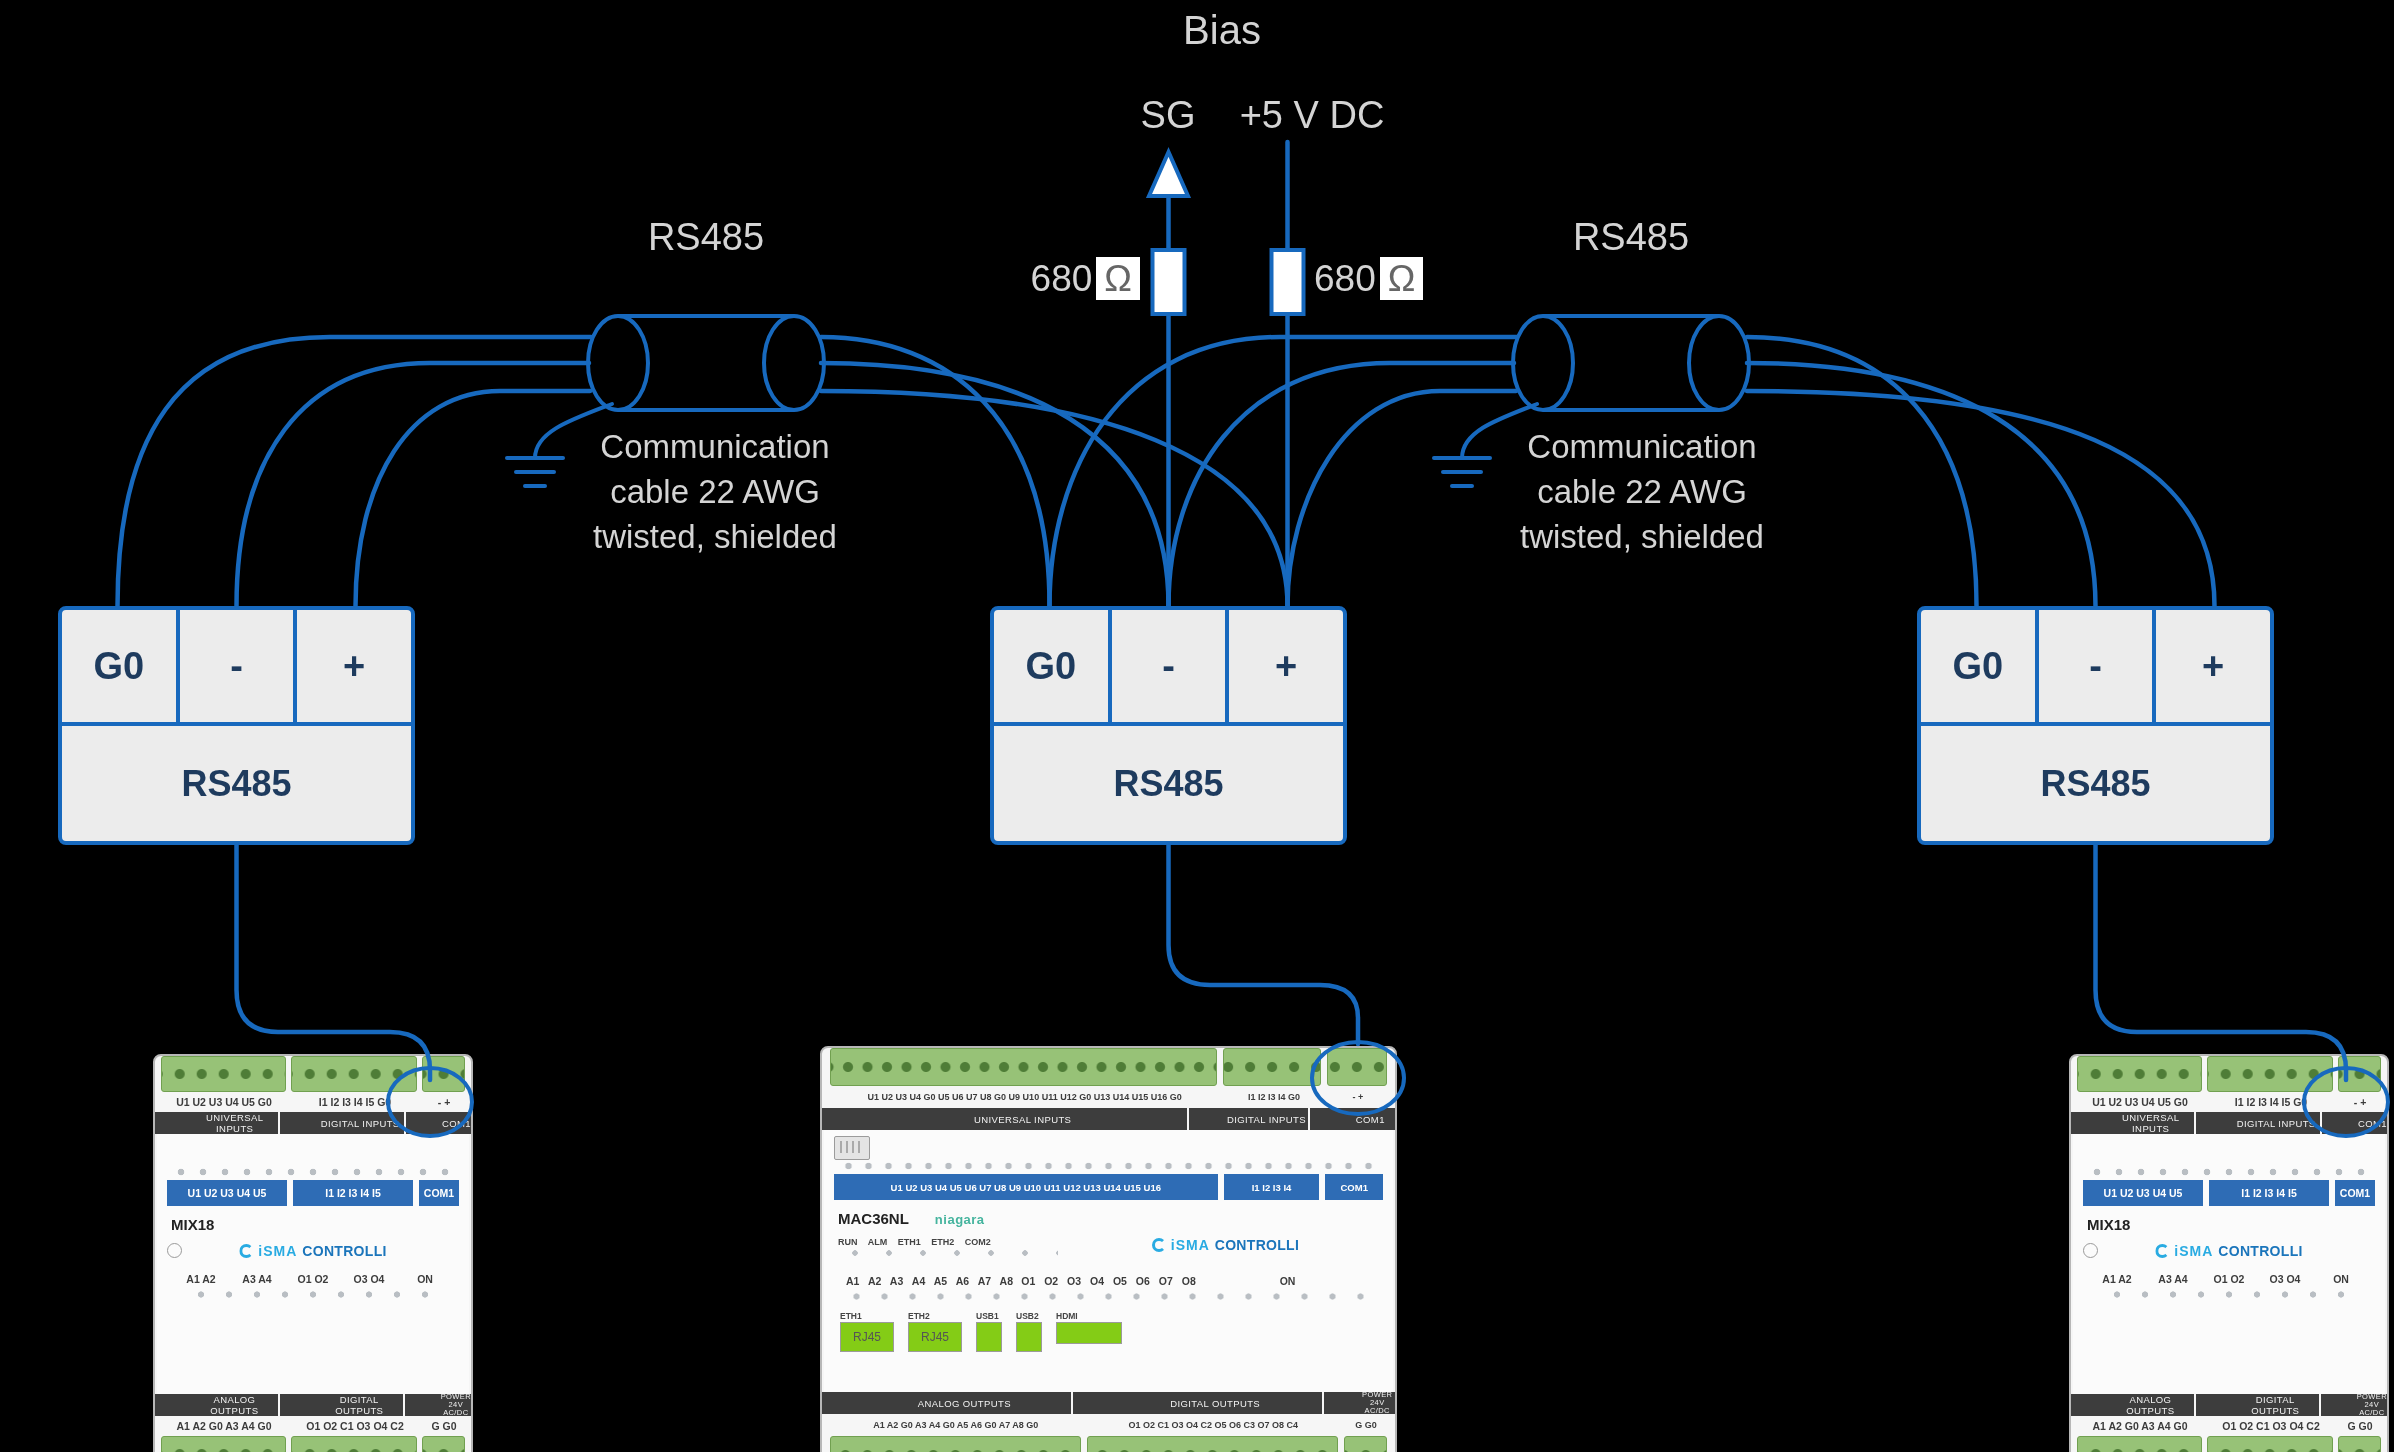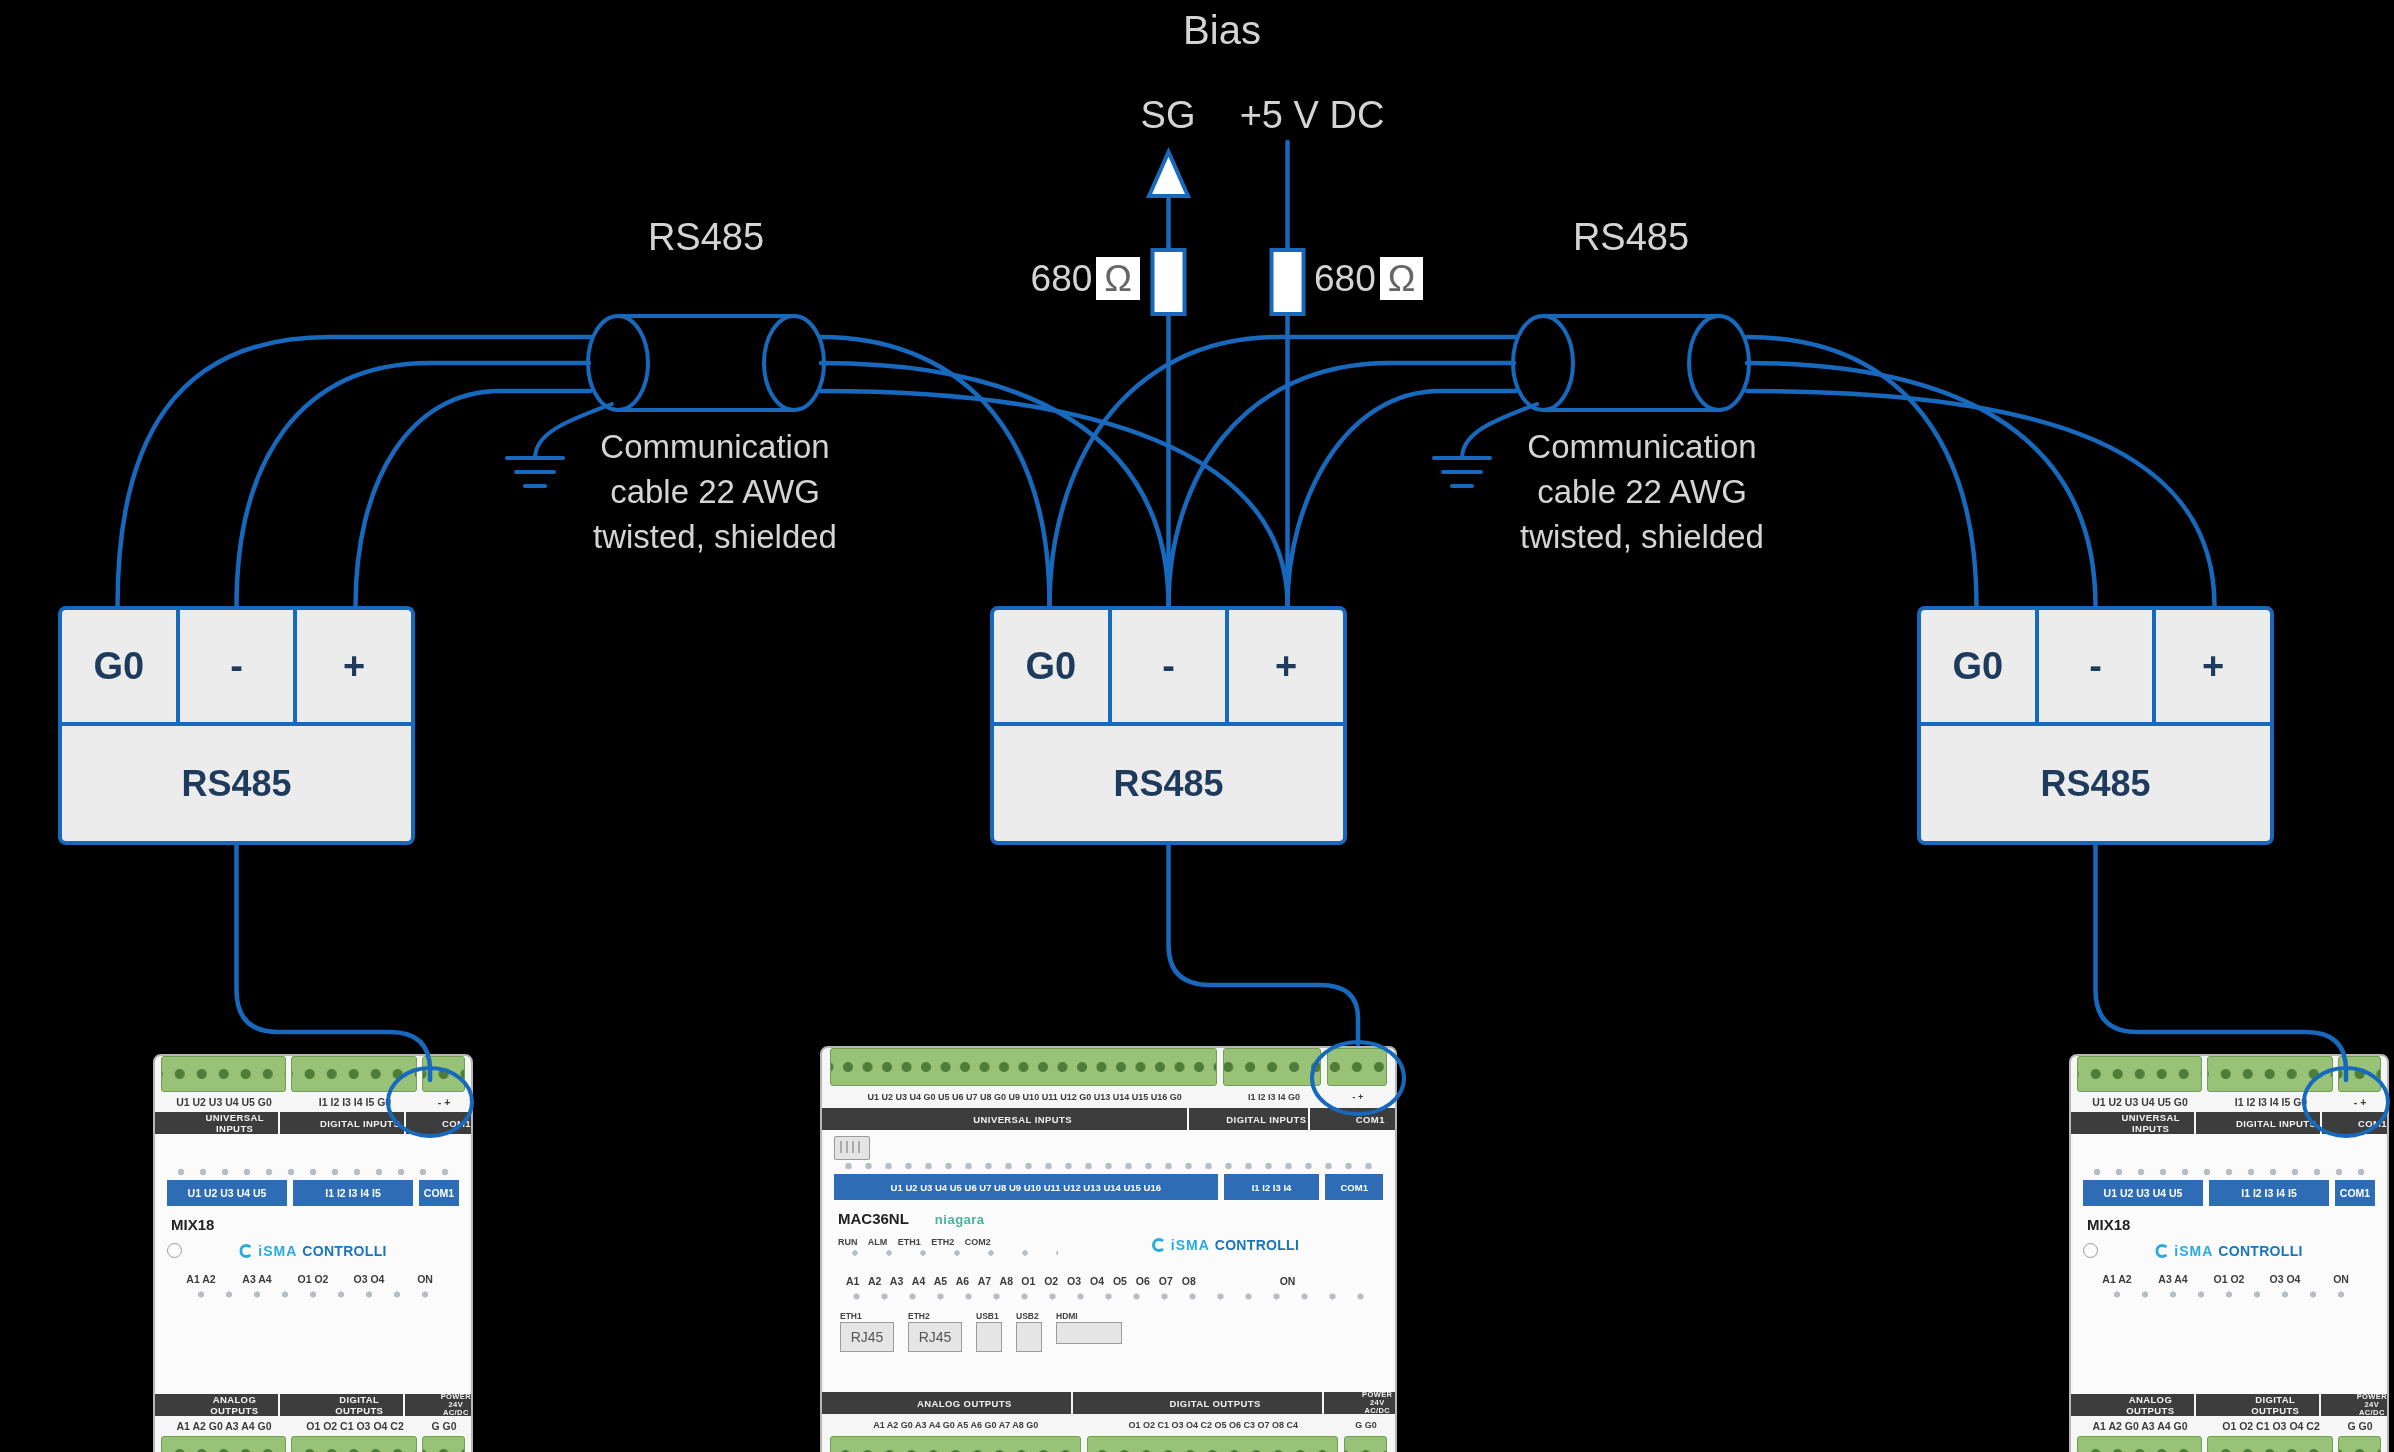--- a/index.html
+++ b/index.html
@@ -52,21 +52,21 @@
   .mac .term.f20{background-size:19.5px 100%;}
 
   .pinrow{display:flex;gap:5px;padding:0 6px;align-items:center;}
   .mac .pinrow{gap:6px;padding:0 8px;}
   .mix .pinrow{height:20px;} .mac .pinrow{height:22px;}
   .pin{text-align:center;font-size:10.5px;font-weight:700;color:#3c3c3c;white-space:nowrap;overflow:hidden;}
   .mac .pin{font-size:9px;}
 
   .band{display:flex;gap:2px;height:22px;}
   .bandseg{display:flex;align-items:center;justify-content:center;background:var(--band);
-           color:#f2f2f2;font-size:9.5px;font-weight:700;letter-spacing:.4px;text-align:center;padding-left:36px;}
+           color:#f2f2f2;font-size:9.5px;font-weight:400;letter-spacing:.4px;text-align:center;padding-left:36px;}
   .power{flex-direction:column;line-height:1.05;font-size:7.5px;align-items:center;}
   .power span{display:block;}
 
   .body{position:relative;flex:1;background:#fbfbfb;margin:0 2px;}
   .leds{height:12px;background-image:radial-gradient(circle,#b9bec3 3px,rgba(0,0,0,0) 3.6px);
         background-size:22px 12px;background-position:center;}
   .mix .leds.toprow{margin:32px 12px 0;}
   .mac .leds.toprow{margin:30px 12px 0;background-size:20px 12px;}
   .stripe{display:flex;gap:6px;height:26px;margin:2px 10px 0;text-align:center;}
   .stripeseg{display:flex;align-items:center;justify-content:center;background:var(--stripe);
@@ -91,22 +91,22 @@
            background-size:28px 9px;background-position:center;}
   .midrow{position:relative;display:flex;margin:8px 14px 0;height:26px;}
   .midrow .brand{position:absolute;left:58%;top:0;}
   .statusblock{width:220px;display:flex;flex-direction:column;}
   .statuslabels{font-size:9px;font-weight:700;color:#444;word-spacing:8px;white-space:nowrap;}
   .statusdots{height:8px;margin-top:2px;background-image:radial-gradient(circle,#b9bec3 2.5px,rgba(0,0,0,0) 3px);
               background-size:34px 8px;}
   .portsrow{display:flex;gap:14px;margin:10px 0 0 16px;align-items:flex-start;}
   .port{display:flex;flex-direction:column;align-items:flex-start;gap:1px;}
   .port-name{font-size:8.5px;font-weight:700;color:#444;}
-  .port-box{border:1.4px solid #9b9b9b;background:#e5e5e5;display:flex;align-items:center;
-            justify-content:center;font-size:14px;color:#555;box-sizing:border-box;}
+  .port-box{border:1.4px solid #9b9b9b;background:#84cc16;display:flex;align-items:center;
+            justify-content:center;font-size:12px;color:#555;box-sizing:border-box;}
   .pb-eth{width:54px;height:30px;} .pb-usb{width:26px;height:30px;} .pb-hdmi{width:66px;height:22px;}
   .sd{position:absolute;left:10px;top:6px;width:34px;height:22px;border:1.4px solid #9b9b9b;
       background:#e4e4e4;border-radius:2px;}
   .sd::after{content:"";display:block;margin:4px 5px;height:12px;
       background:repeating-linear-gradient(90deg,#aaa 0 2px,rgba(0,0,0,0) 2px 6px);}
 </style>
 </head>
 <body>
 
 <div class="canvas">

